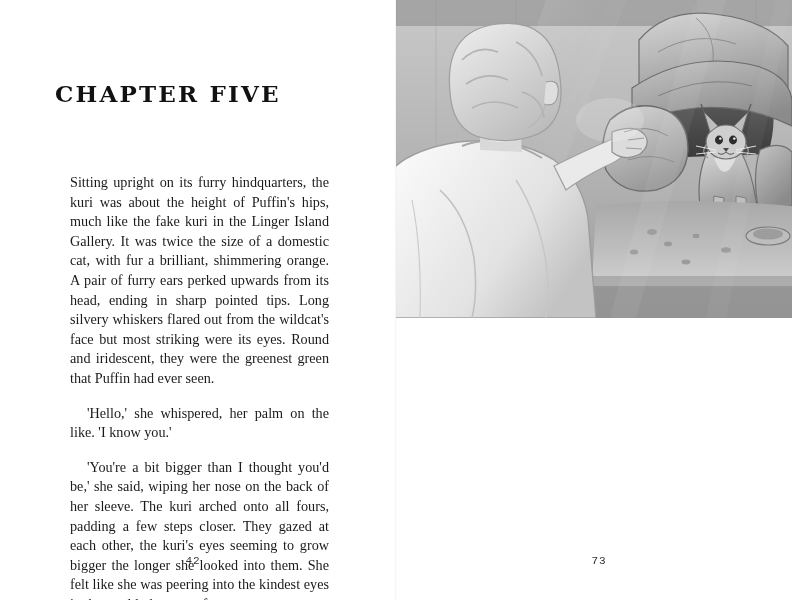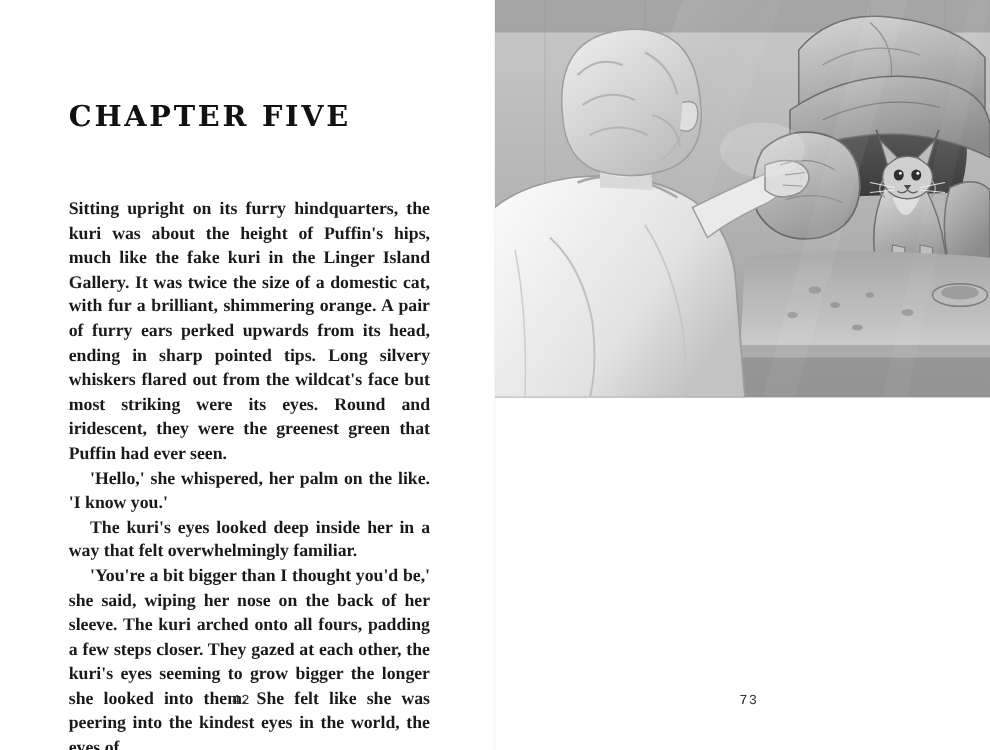--- a/index.html
+++ b/index.html
@@ -54,22 +54,21 @@
   .text-col {
     position: absolute;
     font-family: "Liberation Serif", serif;
     font-size: 14.2px;
     line-height: 19.6px;
     color: #1a1a1a;
     text-align: justify;
     text-justify: inter-word;
   }
   .text-col p {
-    margin: 0;
-    font-weight: bold;
+    margin: 15px;
   }
   .text-col p.indent {
     text-indent: 17px;
   }
 
   .left-text {
     left: 55px;
     top: 158px;
     width: 289px;
   }
@@ -115,21 +114,20 @@
 
 <div class="spread">
 
   <div class="page page-left">
 
     <h1 class="chapter-title">CHAPTER FIVE</h1>
 
     <div class="text-col left-text">
       <p>Sitting upright on its furry hindquarters, the kuri was about the height of Puffin's hips, much like the fake kuri in the Linger Island Gallery. It was twice the size of a domestic cat, with fur a brilliant, shimmering orange. A pair of furry ears perked upwards from its head, ending in sharp pointed tips. Long silvery whiskers flared out from the wildcat's face but most striking were its eyes. Round and iridescent, they were the greenest green that Puffin had ever seen.</p>
       <p class="indent">'Hello,' she whispered, her palm on the like. 'I know you.'</p>
-      <p class="indent">The kuri's eyes looked deep inside her in a way that felt overwhelmingly familiar.</p>
       <p class="indent">'You're a bit bigger than I thought you'd be,' she said, wiping her nose on the back of her sleeve. The kuri arched onto all fours, padding a few steps closer. They gazed at each other, the kuri's eyes seeming to grow bigger the longer she looked into them. She felt like she was peering into the kindest eyes in the world, the eyes of</p>
     </div>
 
     <div class="folio">42</div>
   </div>
 
   <div class="page page-right">
 
     <div class="folio">73</div>
   </div>

